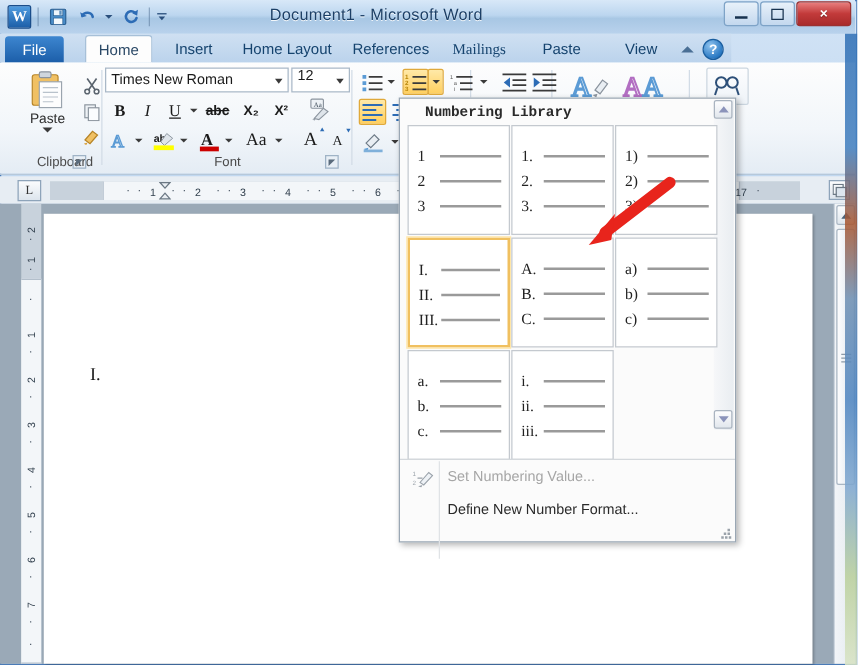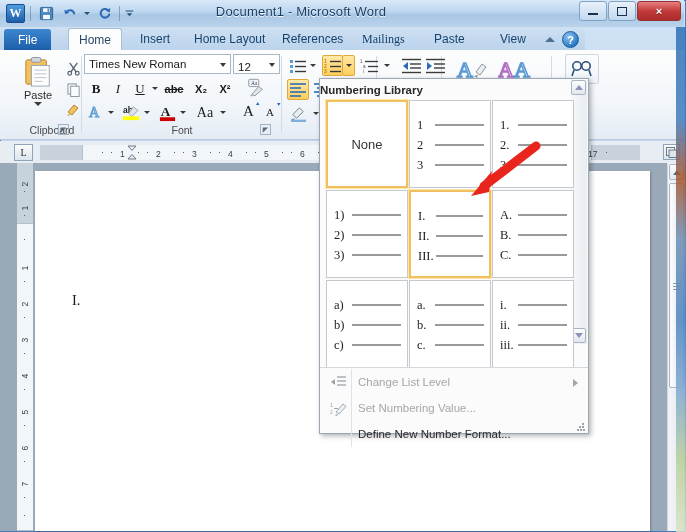--- a/index.html
+++ b/index.html
@@ -130,21 +130,21 @@
 
   
   .fontname {
     position:absolute; left:84px; top:4px; width:147px; height:20px;
     border:1px solid #a9b8c7; background:#fff; font-size:11.5px; color:#1a1a1a;
     display:flex;align-items:center; padding-left:4px;
   }
   .fontsize {
     position:absolute; left:233px; top:4px; width:47px; height:20px;
     border:1px solid #a9b8c7; background:#fff; font-size:11.5px; color:#1a1a1a;
-    display:flex;align-items:flex-end; padding-left:4px;
+    display:flex;align-items:flex-start; padding-left:4px;
   }
   .combo-caret {
     position:absolute; right:4px; top:8px;
     width:0;height:0;border-left:3.5px solid transparent;border-right:3.5px solid transparent;border-top:4px solid #3a3a3a;
   }
   .fbtn {
     position:absolute; height:21px; display:flex;align-items:center;justify-content:center;
     font-size:13px; color:#1b1b1b;
   }
   .fbtn.sm { font-size:11px; }
@@ -262,22 +262,22 @@
 
   
   .gallery {
     position:absolute; left:319px; top:78px; width:270px; height:356px;
     background:#fbfbfb;
     border:1px solid #9aa7b4;
     box-shadow: 2px 2px 5px rgba(0,0,0,.3);
     z-index: 40;
   }
   .gal-title {
-    position:absolute; left:0; top:5px;
-    font-size:11.5px; font-weight:bold; color:#2a2a2a;
+    position:absolute; left:20px; top:5px;
+    font-size:11.5px; font-weight:bold; color:#2a2a2a;font-family:Liberation Mono, monospace;
   }
   .gal-scroll {
     position:absolute; right:1px; top:1px; width:16px; height:264px;
     background:linear-gradient(90deg,#f6f7f9,#e9edf1);
   }
   .gal-sb-btn {
     position:absolute; left:0px; width:15px;height:15px;
     border:1px solid #aab4c0; border-radius:2px;
     background:linear-gradient(180deg,#fdfdfe,#e2e7ed);
     display:flex;align-items:center;justify-content:center;
@@ -764,23 +764,20 @@
       <div class="gal-sb-btn" style="top:0px;">
           <span class="tri-up-s"></span>
         </div>
       <div class="gal-sb-btn" style="top:248px;">
           <span class="tri-dn-s"></span>
         </div>
     </div>
 
     <div class="gal-grid">
 
-      <div class="gal-cell none-cell sel">
-        <span class="none-text">None</span>
-      </div>
 
       <div class="gal-cell">
         <div class="bullet-rows">
           <div class="brow">
               <span class="bnum">1</span>
               <span class="bline"></span>
             </div>
           <div class="brow">
               <span class="bnum">2</span>
               <span class="bline"></span>
@@ -909,34 +906,20 @@
               <span class="bline"></span>
             </div>
         </div>
       </div>
     </div>
 
     <div class="gal-sep"></div>
     <div class="gal-icon-col"></div>
 
     <div class="gal-menu">
-      <div class="gal-mitem disabled">
-        <span class="m-icon">
-          <svg width="17" height="14" viewBox="0 0 17 14">
-            <path d="M5 4 L1 7 L5 10 Z" fill="#9aa2aa"></path>
-            <g stroke="#9aa2aa" stroke-width="1.3">
-              <line x1="7" y1="2" x2="16" y2="2"></line>
-                <line x1="7" y1="6" x2="16" y2="6"></line>
-              <line x1="7" y1="10" x2="16" y2="10"></line>
-            </g>
-          </svg>
-        </span>
-        <span>Change List Level</span>
-        <span class="m-arrow"></span>
-      </div>
 
       <div class="gal-mitem disabled">
         <span class="m-icon">
           <svg width="17" height="15" viewBox="0 0 17 15">
             <text x="0" y="6" font-size="5" fill="#9aa2aa" font-family="Liberation Sans, sans-serif">1</text>
             <text x="0" y="13" font-size="5" fill="#9aa2aa" font-family="Liberation Sans, sans-serif">2</text>
             <line x1="4" y1="7.5" x2="8" y2="7.5" stroke="#9aa2aa" stroke-width="1"></line>
             <path d="M6 11 L13 3 L16 5.5 L9 13 Z" fill="#eef2f6" stroke="#9aa2aa" stroke-width=".9"></path>
             <path d="M4.5 14 L8 13 L7 15 Z" fill="#9aa2aa"></path>
           </svg>

